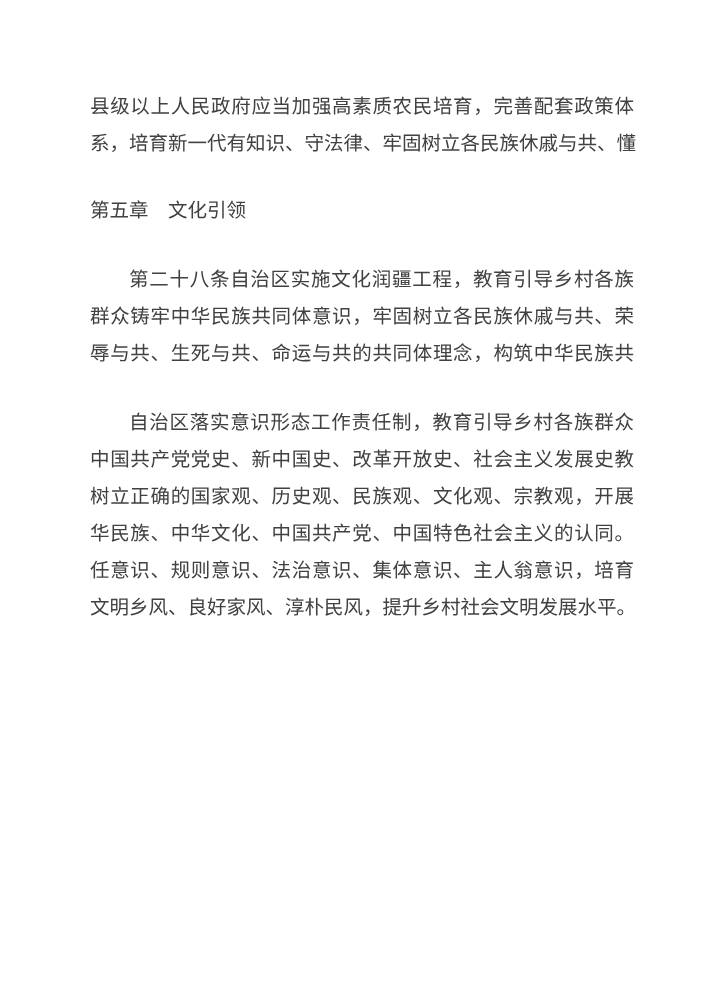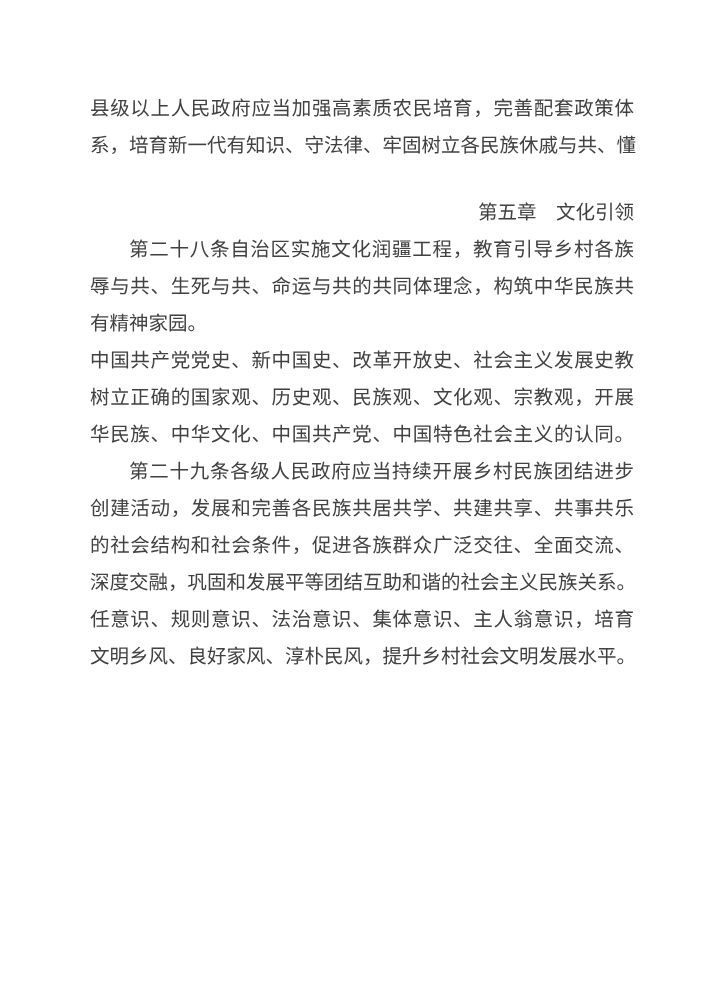--- a/index.html
+++ b/index.html
@@ -7,21 +7,21 @@
     margin: 0;
     padding: 0;
     background: #ffffff;
   }
   .page {
     position: relative;
     width: 707px;
     height: 1000px;
     background: #ffffff;
     overflow: hidden;
-    font-family: Liberation Serif, serif;
+    font-family: Liberation Mono, monospace;
     color: #414141;
   }
   .content {
     position: absolute;
     left: 90px;
     top: 90px;
     width: 544px;
     font-size: 19.5px;
   }
   .line {
@@ -29,54 +29,50 @@
     line-height: 37px;
     white-space: nowrap;
     text-align: justify;
     overflow: visible;
   }
   .line.fill {
     text-align-last: justify;
   }
   .line.indent {
     text-indent: 2em;
+    margin-top: 32px;
   }
   .heading {
     height: 37px;
     line-height: 37px;
     margin-top: 30px;
-    text-align: right;
+    text-align: left;
     white-space: nowrap;
   }
   .paragraph { margin: 0; }
 </style>
 </head>
 <body>
 
 <div class="page">
   <div class="content">
       <div class="paragraph">
         <div class="line fill">县级以上人民政府应当加强高素质农民培育，完善配套政策体</div>
         <div class="line fill">系，培育新一代有知识、守法律、牢固树立各民族休戚与共、懂</div>
       </div>
       <div class="heading">第五章　文化引领</div>
       <div class="paragraph">
         <div class="line indent fill">第二十八条自治区实施文化润疆工程，教育引导乡村各族</div>
+        <div class="line fill">群众铸牢中华民族共同体意识，牢固树立各民族休戚与共、荣</div>
         <div class="line fill">辱与共、生死与共、命运与共的共同体理念，构筑中华民族共</div>
-        <div class="line">有精神家园。</div>
       </div>
       <div class="paragraph">
+        <div class="line indent fill">自治区落实意识形态工作责任制，教育引导乡村各族群众</div>
         <div class="line fill">中国共产党党史、新中国史、改革开放史、社会主义发展史教</div>
         <div class="line fill">树立正确的国家观、历史观、民族观、文化观、宗教观，开展</div>
         <div class="line fill">华民族、中华文化、中国共产党、中国特色社会主义的认同。</div>
-      </div>
-      <div class="paragraph">
-        <div class="line indent fill">第二十九条各级人民政府应当持续开展乡村民族团结进步</div>
-        <div class="line fill">创建活动，发展和完善各民族共居共学、共建共享、共事共乐</div>
-        <div class="line fill">的社会结构和社会条件，促进各族群众广泛交往、全面交流、</div>
-        <div class="line fill">深度交融，巩固和发展平等团结互助和谐的社会主义民族关系。</div>
       </div>
       <div class="paragraph">
         <div class="line fill">任意识、规则意识、法治意识、集体意识、主人翁意识，培育</div>
         <div class="line fill">文明乡风、良好家风、淳朴民风，提升乡村社会文明发展水平。</div>
       </div>
     </div>
 </div>
 
 </body></html>

